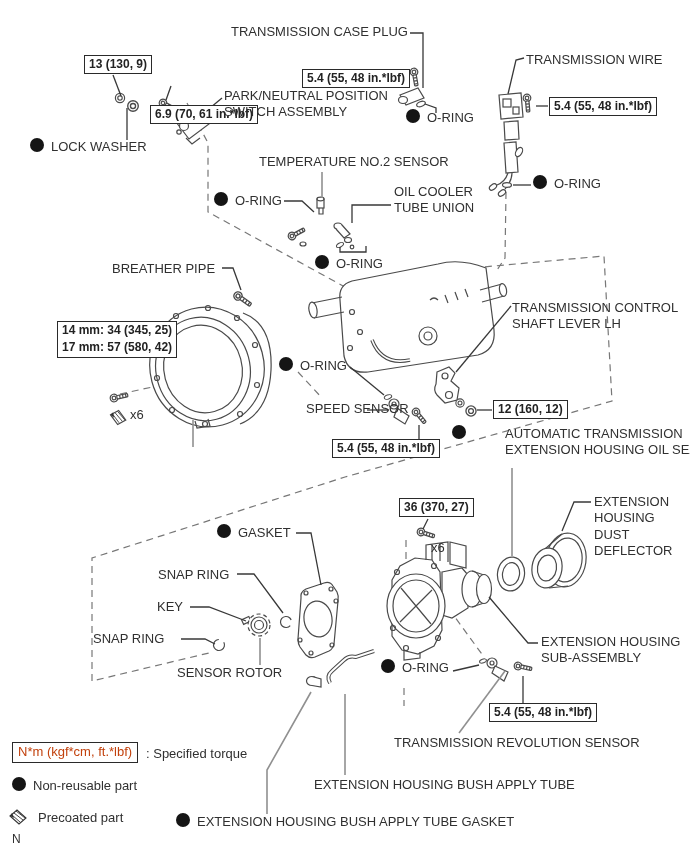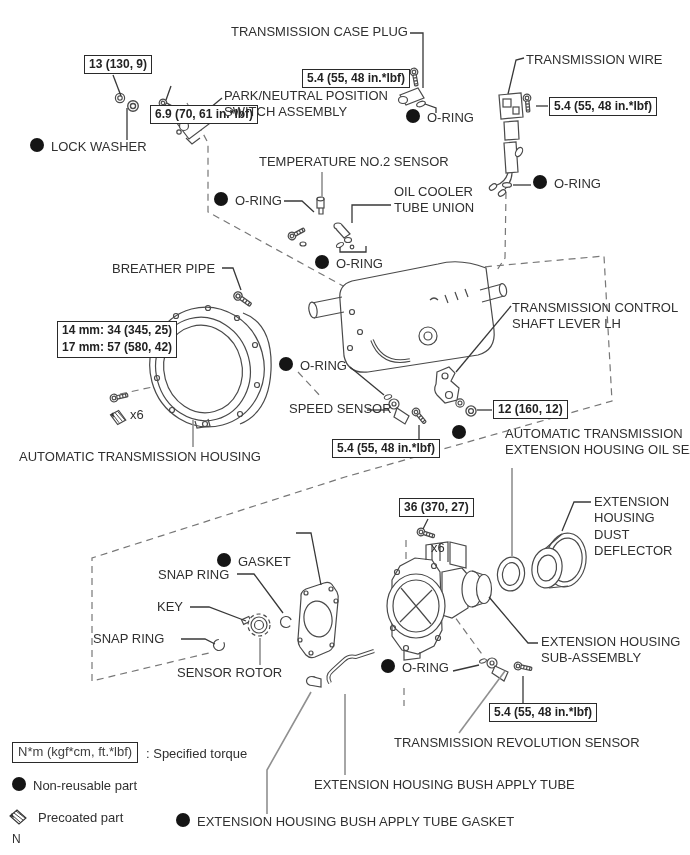--- a/index.html
+++ b/index.html
@@ -5,21 +5,21 @@
   html,body{margin:0;padding:0;background:#fff;}
   #page{position:relative;width:690px;height:855px;background:#fff;overflow:hidden;
         font-family:"Liberation Sans",sans-serif;}
   svg.art-layer{position:absolute;left:0;top:0;}
   .lbl{position:absolute;font:13px/1.25 "Liberation Sans",sans-serif;color:#303030;white-space:pre;}
   .lbl.dotted{display:flex;gap:7px;align-items:flex-start;}
   .dot{width:14px;height:14px;border-radius:50%;background:#151515;flex:0 0 auto;margin-top:-1px;}
   .tq{position:absolute;border:1.5px solid #2a2a2a;background:#fff;padding:0 4px;
       font:bold 12px/1.45 "Liberation Sans",sans-serif;color:#222;white-space:pre;}
   .legendbox{position:absolute;border:1.2px solid #2a2a2a;background:#fff;padding:1px 5px;
-      font:13px/1.3 "Liberation Sans",sans-serif;color:#404040;white-space:pre;}
+      font:13px/1.3 "Liberation Sans",sans-serif;color:#c2410c;white-space:pre;}
   .small{font-size:12px;}
 </style>
 </head>
 <body>
 
 <div id="page">
 
 <svg class="art-layer" width="690" height="855" viewBox="0 0 690 855">
   <defs>
     <g id="sym-bolt">
@@ -355,36 +355,35 @@
 <div class="tq" style="left:57px;top:321px;"><span>14 mm: 34 (345, 25)
 17 mm: 57 (580, 42)</span></div>
 
 <div class="lbl dotted" style="left:279px;top:358px;">
   <span class="dot"></span>
   <span>O-RING</span>
 </div>
 
 <div class="lbl" style="left:130px;top:407px;"><span>x6</span></div>
 
-<div class="lbl" style="left:261px;top:401px;padding-left:28px;"><span>SPEED SENSOR</span></div>
+<div class="lbl" style="left:278px;top:401px;padding-left:28px;"><span>SPEED SENSOR</span></div>
 
 <div class="tq" style="left:332px;top:439px;"><span>5.4 (55, 48 in.*lbf)</span></div>
 <div class="tq" style="left:493px;top:400px;"><span>12 (160, 12)</span></div>
 
 <div class="lbl dotted" style="left:452px;top:426px;gap:39px;">
   <span class="dot"></span>
   <span>AUTOMATIC TRANSMISSION
 EXTENSION HOUSING OIL SEAL</span>
 </div>
 
-<div class="lbl" style="left:19px;top:449px;"><span>AUTOMATIC TRANSMISSION HOUSING</span></div>
 
 <div class="tq" style="left:399px;top:498px;"><span>36 (370, 27)</span></div>
 
-<div class="lbl dotted" style="left:217px;top:554px;">
+<div class="lbl dotted" style="left:217px;top:525px;">
   <span class="dot"></span>
   <span>GASKET</span>
 </div>
 
 <div class="lbl" style="left:594px;top:494px;"><span>EXTENSION
 HOUSING
 DUST
 DEFLECTOR</span></div>
 
 <div class="lbl" style="left:431px;top:540px;"><span>x6</span></div>

